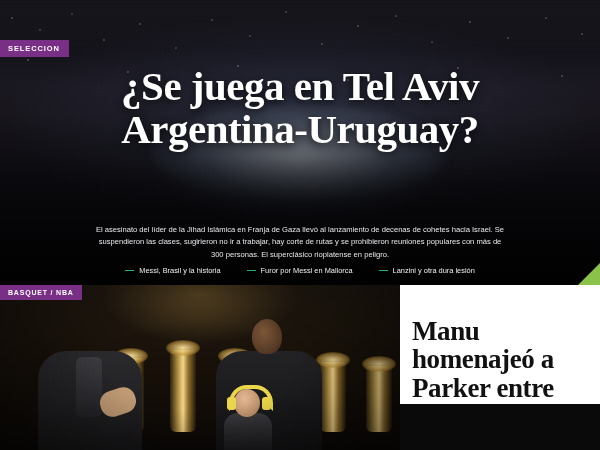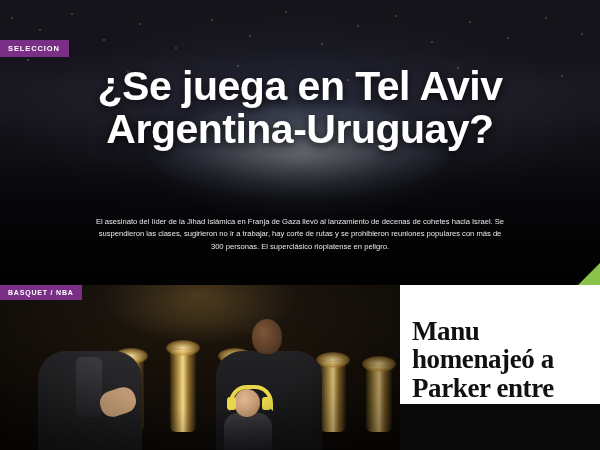--- a/index.html
+++ b/index.html
@@ -102,35 +102,35 @@
     z-index: 5;
     margin-top: 40px;
   }
 
   .hero-title {
     position: absolute;
     left: 0; right: 0;
     top: 38px;
     text-align: center;
     color: #fff;
-    font-family: Liberation Sans, sans-serif;
+    font-family: Liberation Serif, serif;
     font-weight: bold;
     font-size: 41px;
     line-height: 1.03;
     letter-spacing: -0.5px;
     text-shadow: 0 2px 10px rgba(0,0,0,0.85);
     padding: 0 26px;
     z-index: 4;
   }
 
   .hero-lede {
     position: absolute;
     left: 95px;
     right: 95px;
-    top: 208px;
+    top: 216px;
     color: #e9e9ec;
     font-size: 7.6px;
     line-height: 1.65;
     text-align: center;
     z-index: 4;
   }
 
   .hero-links {
     position: absolute;
     left: 0; right: 0;
@@ -335,20 +335,34 @@
       <div class="hero-buildings"></div>
     </div>
     <div class="hero-shade"></div>
 
     <div class="kicker">SELECCION</div>
 
     <h1 class="hero-title">¿Se juega en Tel Aviv Argentina-Uruguay?</h1>
 
     <p class="hero-lede">El asesinato del líder de la Jihad Islámica en Franja de Gaza llevó al lanzamiento de decenas de cohetes hacia Israel. Se suspendieron las clases, sugirieron no ir a trabajar, hay corte de rutas y se prohibieron reuniones populares con más de 300 personas. El superclásico rioplatense en peligro.</p>
 
+    <div class="hero-links">
+      <span class="hero-link">
+        <span class="dash"></span>
+        <span>Messi, Brasil y la historia</span>
+      </span>
+      <span class="hero-link">
+        <span class="dash"></span>
+        <span>Furor por Messi en Mallorca</span>
+      </span>
+      <span class="hero-link">
+        <span class="dash"></span>
+        <span>Lanzini y otra dura lesión</span>
+      </span>
+    </div>
 
     <div class="hero-corner"></div>
   </div>
 
   <div class="bottom">
     <div class="bottom-photo">
       <div class="photo-bg"></div>
       <div class="trophy t1"></div>
       <div class="trophy t2"></div>
       <div class="trophy t3"></div>

